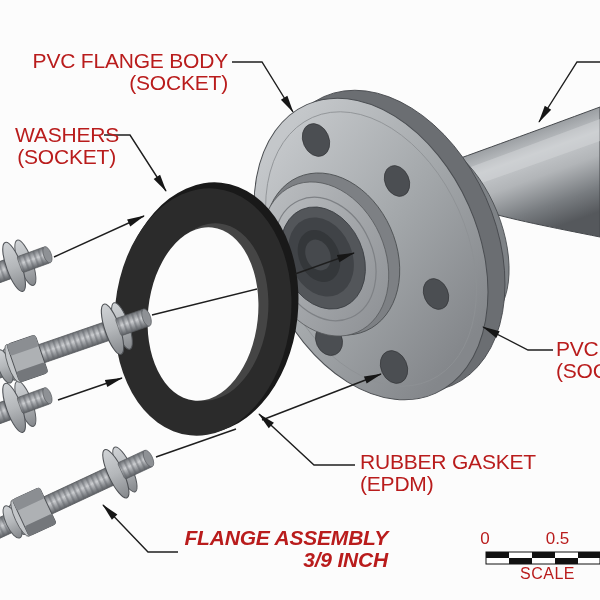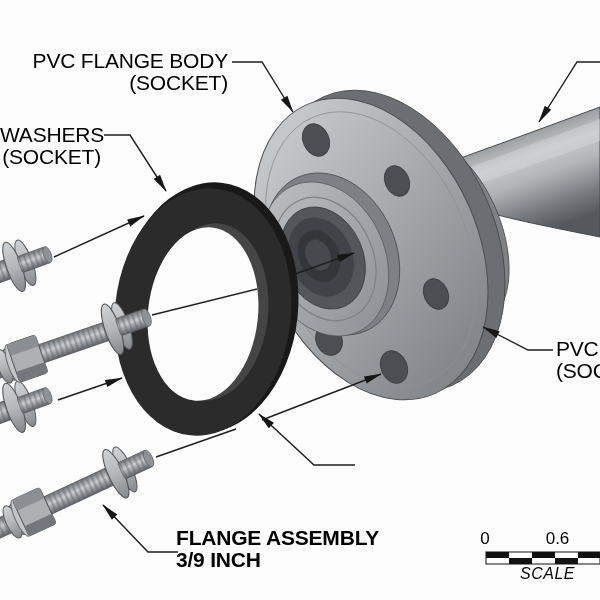--- a/index.html
+++ b/index.html
@@ -1,33 +1,33 @@
 <!DOCTYPE html>
 <html><head>
 <meta charset="utf-8">
 <style>
   html,body{margin:0;padding:0;background:#fff;}
   #stage{
     position:relative;width:600px;height:600px;overflow:hidden;
-    background:#fcfcfc;font-family:"Liberation Sans",sans-serif;color:#000000;
+    background:#fcfcfc;font-family:"Liberation Sans",sans-serif;color:#b91c1c;
   }
   #stage svg{position:absolute;left:0;top:0;}
   .lbl{position:absolute;font-size:21px;line-height:22px;letter-spacing:-0.2px;white-space:nowrap;}
   .lbl.right{text-align:right;}
-  .lbl.center{text-align:left;}
+  .lbl.center{text-align:right;font-style:italic;}
   .lbl.bold{font-weight:700;}
   #lbl-flange-body{left:0;top:50px;width:228px;}
-  #lbl-washers{left:0;top:124px;width:101px;}
+  #lbl-washers{left:15px;top:124px;width:101px;}
   #lbl-rubber-gasket{left:360px;top:451px;}
   #lbl-flange-assembly{left:176px;top:527px;width:212px;}
   #lbl-pvc-pipe{left:556px;top:338px;}
   .scale-txt{position:absolute;font-size:17px;line-height:17px;}
   #scale-tick0{left:477px;top:530px;width:16px;text-align:center;}
   #scale-tick1{left:541px;top:530px;width:33px;text-align:center;}
-  #scale-caption{left:520px;top:565px;font-size:16px;letter-spacing:0.5px;font-style:italic;}
+  #scale-caption{left:520px;top:565px;font-size:16px;letter-spacing:0.5px;}
 </style>
 </head>
 <body>
 
 <div id="stage">
 
 <svg width="600" height="600" viewBox="0 0 600 600">
   <defs>
     <linearGradient id="pipeGrad" gradientUnits="userSpaceOnUse" x1="500" y1="112" x2="543" y2="232">
       <stop offset="0" stop-color="#595c60"></stop>
@@ -172,28 +172,32 @@
 <div class="lbl right" id="lbl-flange-body">
   <div>PVC FLANGE BODY</div>
   <div>(SOCKET)</div>
 </div>
 
 <div class="lbl right" id="lbl-washers">
   <div>WASHERS</div>
   <div>(SOCKET)</div>
 </div>
 
+<div class="lbl" id="lbl-rubber-gasket">
+  <div>RUBBER GASKET</div>
+  <div>(EPDM)</div>
+</div>
 
 <div class="lbl center bold" id="lbl-flange-assembly">
   <div>FLANGE ASSEMBLY</div>
   <div>3/9 INCH</div>
 </div>
 
 <div class="lbl" id="lbl-pvc-pipe">
   <div>PVC PIPE</div>
   <div>(SOCKET)</div>
 </div>
 
 <div class="scale-txt" id="scale-tick0">0</div>
-<div class="scale-txt" id="scale-tick1">0.6</div>
+<div class="scale-txt" id="scale-tick1">0.5</div>
 <div class="scale-txt" id="scale-caption">SCALE</div>
 
 </div>
 
 </body></html>

